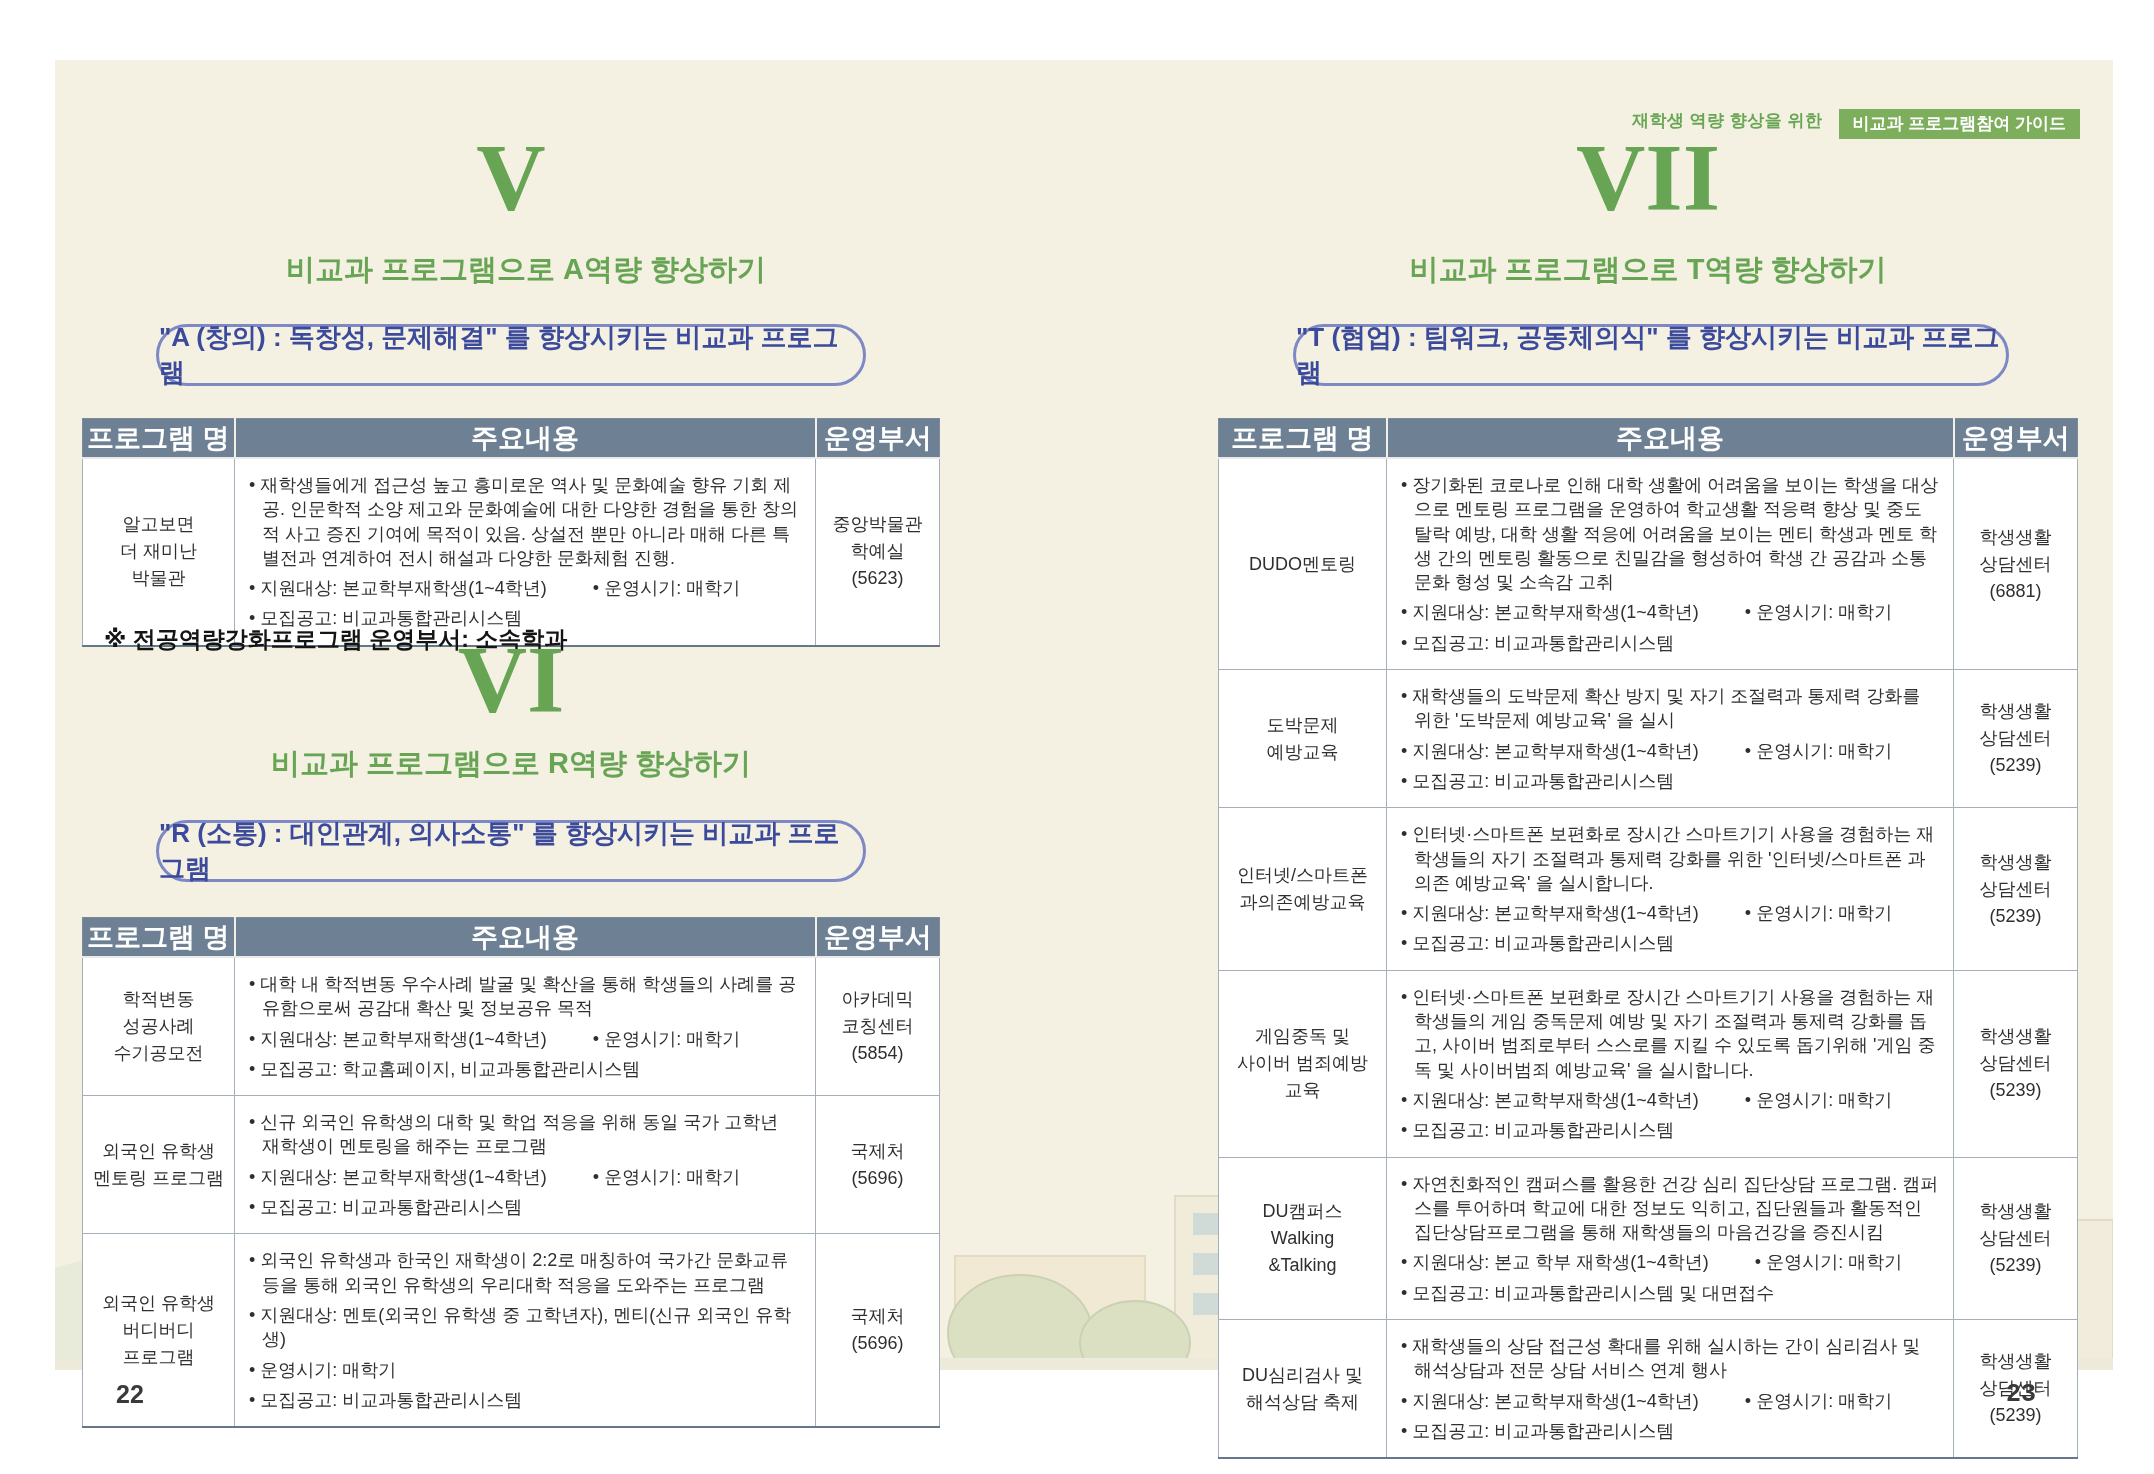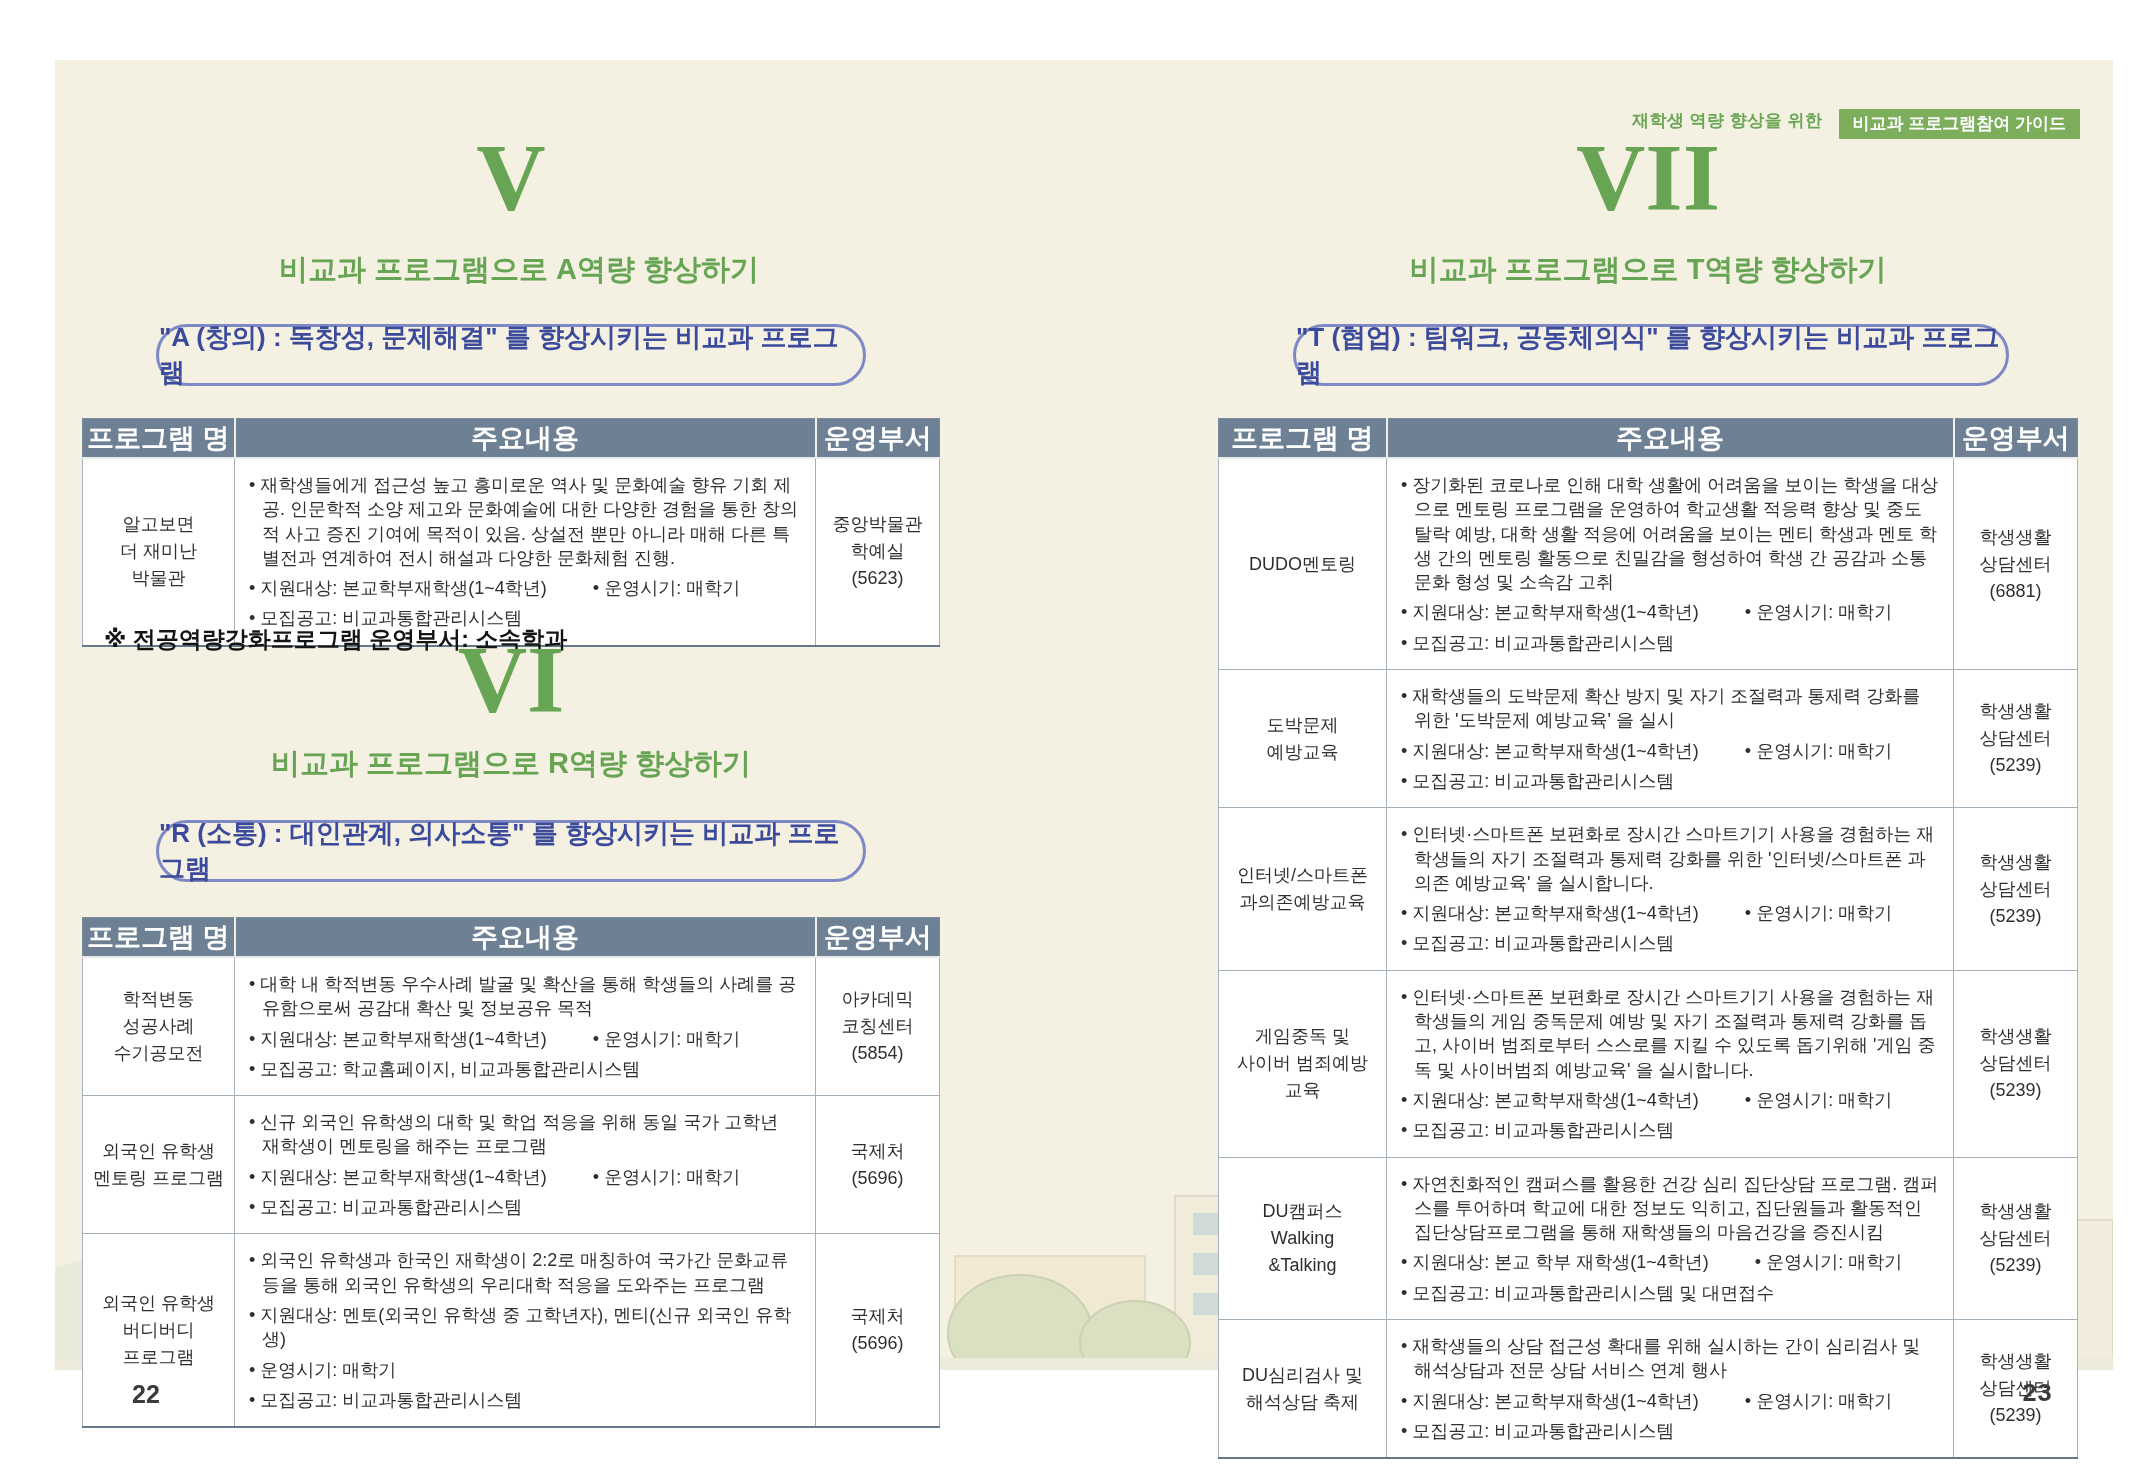--- a/index.html
+++ b/index.html
@@ -25,21 +25,21 @@
   .ptable th{background:#6e8093;color:#ffffff;font-size:27px;font-weight:bold;height:34px;
     border-bottom:2px solid #e9e9e9;}
   .ptable th + th{border-left:2px solid #f0efe8;}
   .ptable td{border:1px solid #a3b0ba;font-size:18px;color:#2f2f2f;vertical-align:middle;background:#ffffff;}
   .ptable td.name{text-align:center;white-space:pre-line;line-height:1.5;padding:6px 4px;}
   .ptable td.dept{text-align:center;white-space:pre-line;line-height:1.5;padding:6px 2px;}
   .ptable td.content{padding:8px 14px;}
   .bullet{margin:6px 0;text-indent:-13px;padding-left:13px;line-height:1.35;}
   .bullet .second{margin-left:46px;}
   .note{position:absolute;font-size:23px;font-weight:bold;color:#141414;z-index:1;}
-  .pagenum{position:absolute;font-size:25px;font-weight:bold;color:#3a3a3a;z-index:2;margin-left:16px;}
+  .pagenum{position:absolute;font-size:25px;font-weight:bold;color:#3a3a3a;z-index:2;}
   
   #tV,#tVI{left:82px;width:858px;}
   #tVII{left:1218px;width:860px;}
 </style>
 </head>
 <body>
 
 <div class="page-bg"></div>
 
 <svg class="illus" width="2058" height="232" viewBox="0 0 2058 232">
@@ -123,21 +123,21 @@
     <rect x="0" y="220" width="2058" height="12" fill="#e9e4d2"></rect>
   </g>
 </svg>
 
 <div class="ribbon">
   <span class="tagline">재학생 역량 향상을 위한</span>
   <span class="badge">비교과 프로그램참여 가이드</span>
 </div>
 
 <div class="numeral" style="left:82px;top:130px;width:858px;">V</div>
-<div class="sec-title" style="left:90px;top:250px;width:858px;">비교과 프로그램으로 A역량 향상하기</div>
+<div class="sec-title" style="left:97px;top:250px;width:858px;">비교과 프로그램으로 A역량 향상하기</div>
 <div class="pill" style="left:156px;top:324px;width:704px;">
   <span>"A (창의) : 독창성, 문제해결" 를 향상시키는 비교과 프로그램</span>
 </div>
 <table class="ptable" id="tV" style="top:418px;">
   <colgroup>
       <col style="width:152px">
       <col>
       <col style="width:124px">
     </colgroup>
   <thead>

